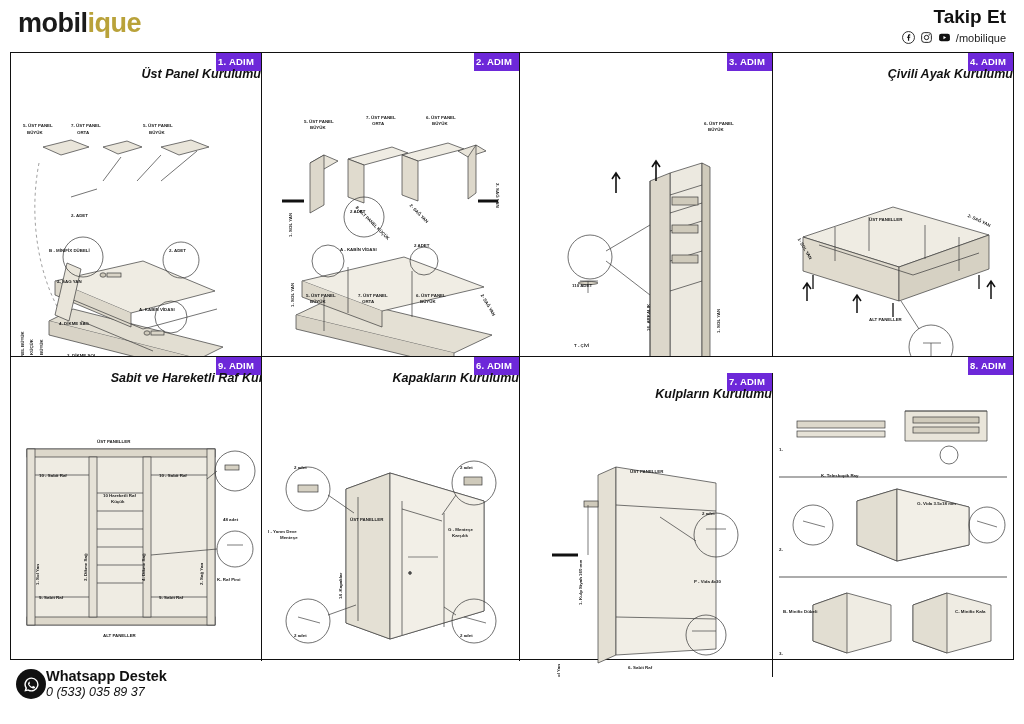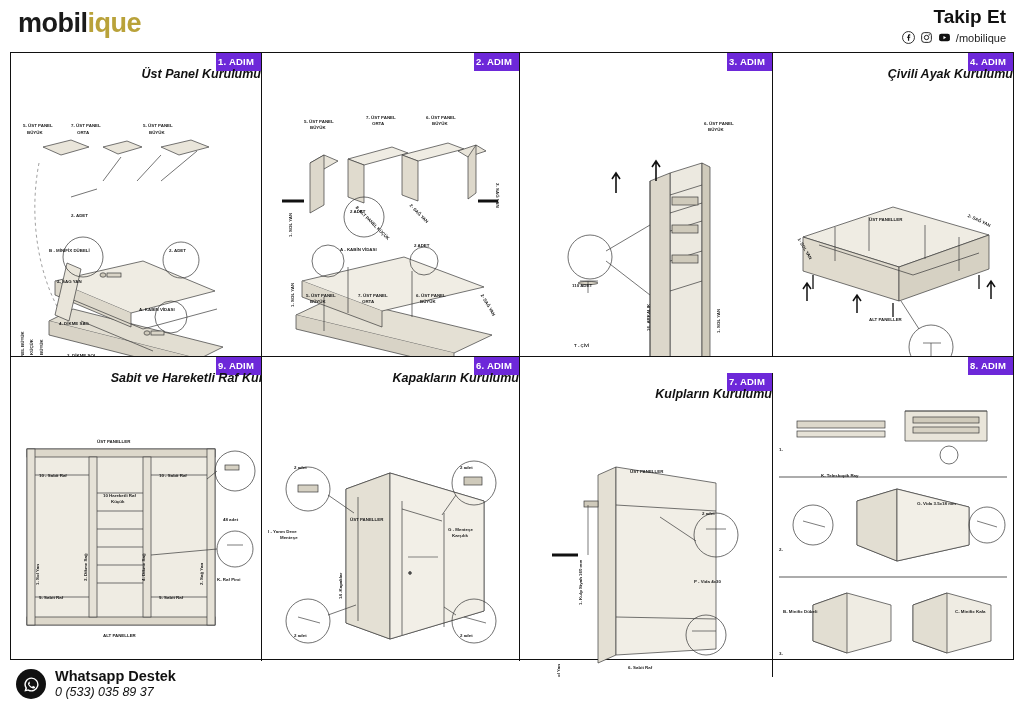--- a/index.html
+++ b/index.html
@@ -40,21 +40,21 @@
   .lb{position:absolute;font-size:4.4px;color:#1a1a1a;line-height:1.15;white-space:nowrap;}
   .lb.b{font-weight:700;}
   .lb.rot90{transform:rotate(-90deg);transform-origin:left top;}
   .lb.rot-90{transform:rotate(90deg);transform-origin:left top;}
   .lb.rot-45{transform:rotate(45deg);transform-origin:left top;}
   .lb.rot-60{transform:rotate(60deg);transform-origin:left top;}
   .lb.rot-25{transform:rotate(25deg);transform-origin:left top;}
 
   
   .footer{position:absolute;left:0;top:662px;width:1024px;height:62px;}
-  .fleft{position:absolute;left:16px;top:6px;display:flex;align-items:center;gap:9px;}
+  .fleft{position:absolute;left:16px;top:6px;display:flex;align-items:center;}
   .fright{position:absolute;right:16px;top:6px;display:flex;align-items:center;gap:9px;}
   .phone-badge{width:30px;height:30px;border-radius:50%;background:#111;display:flex;align-items:center;justify-content:center;}
   .phone-badge svg{width:17px;height:17px;fill:#fff;}
   .f-title{font-size:14.5px;font-weight:700;color:#111;line-height:1.15;}
   .f-sub{font-size:12.5px;color:#111;line-height:1.25;font-style:italic;}
   .web{position:absolute;left:0;top:24px;width:1024px;text-align:center;font-size:12.5px;color:#111;font-style:italic;}
   .fright .txt{text-align:right;}
 
   svg{display:block;}
 </style>

